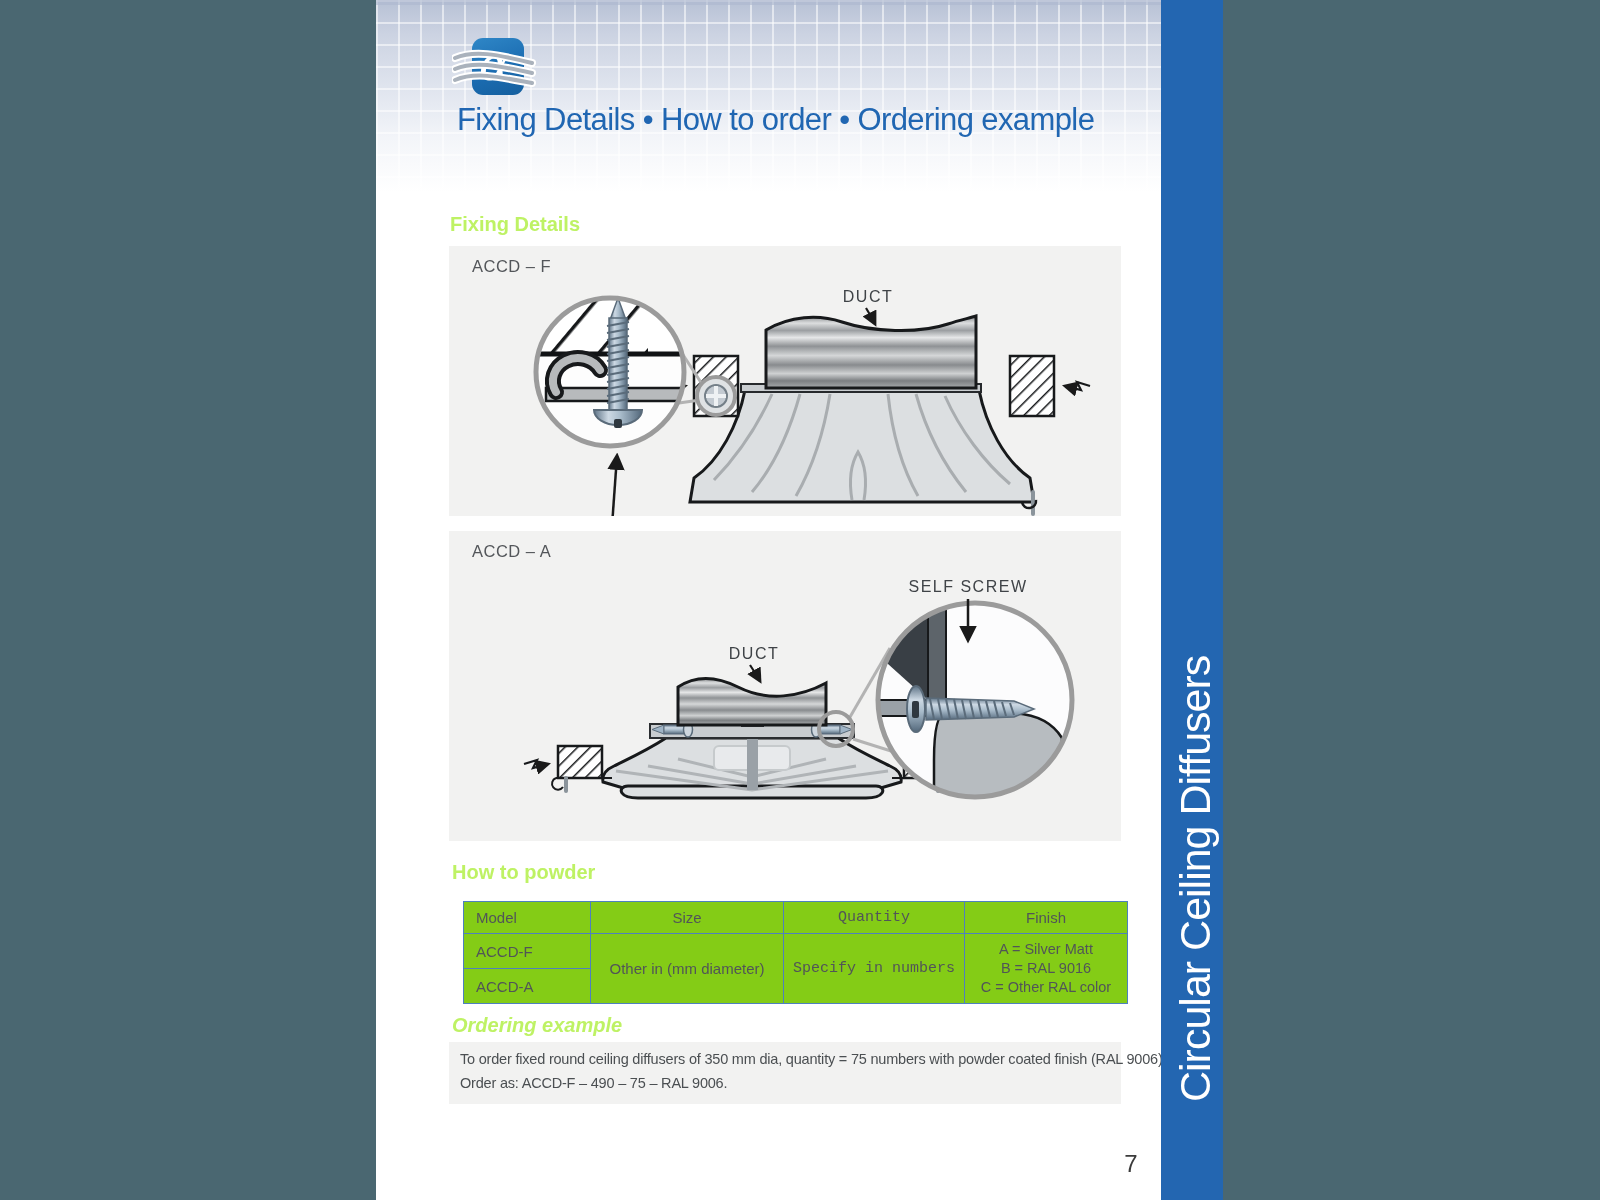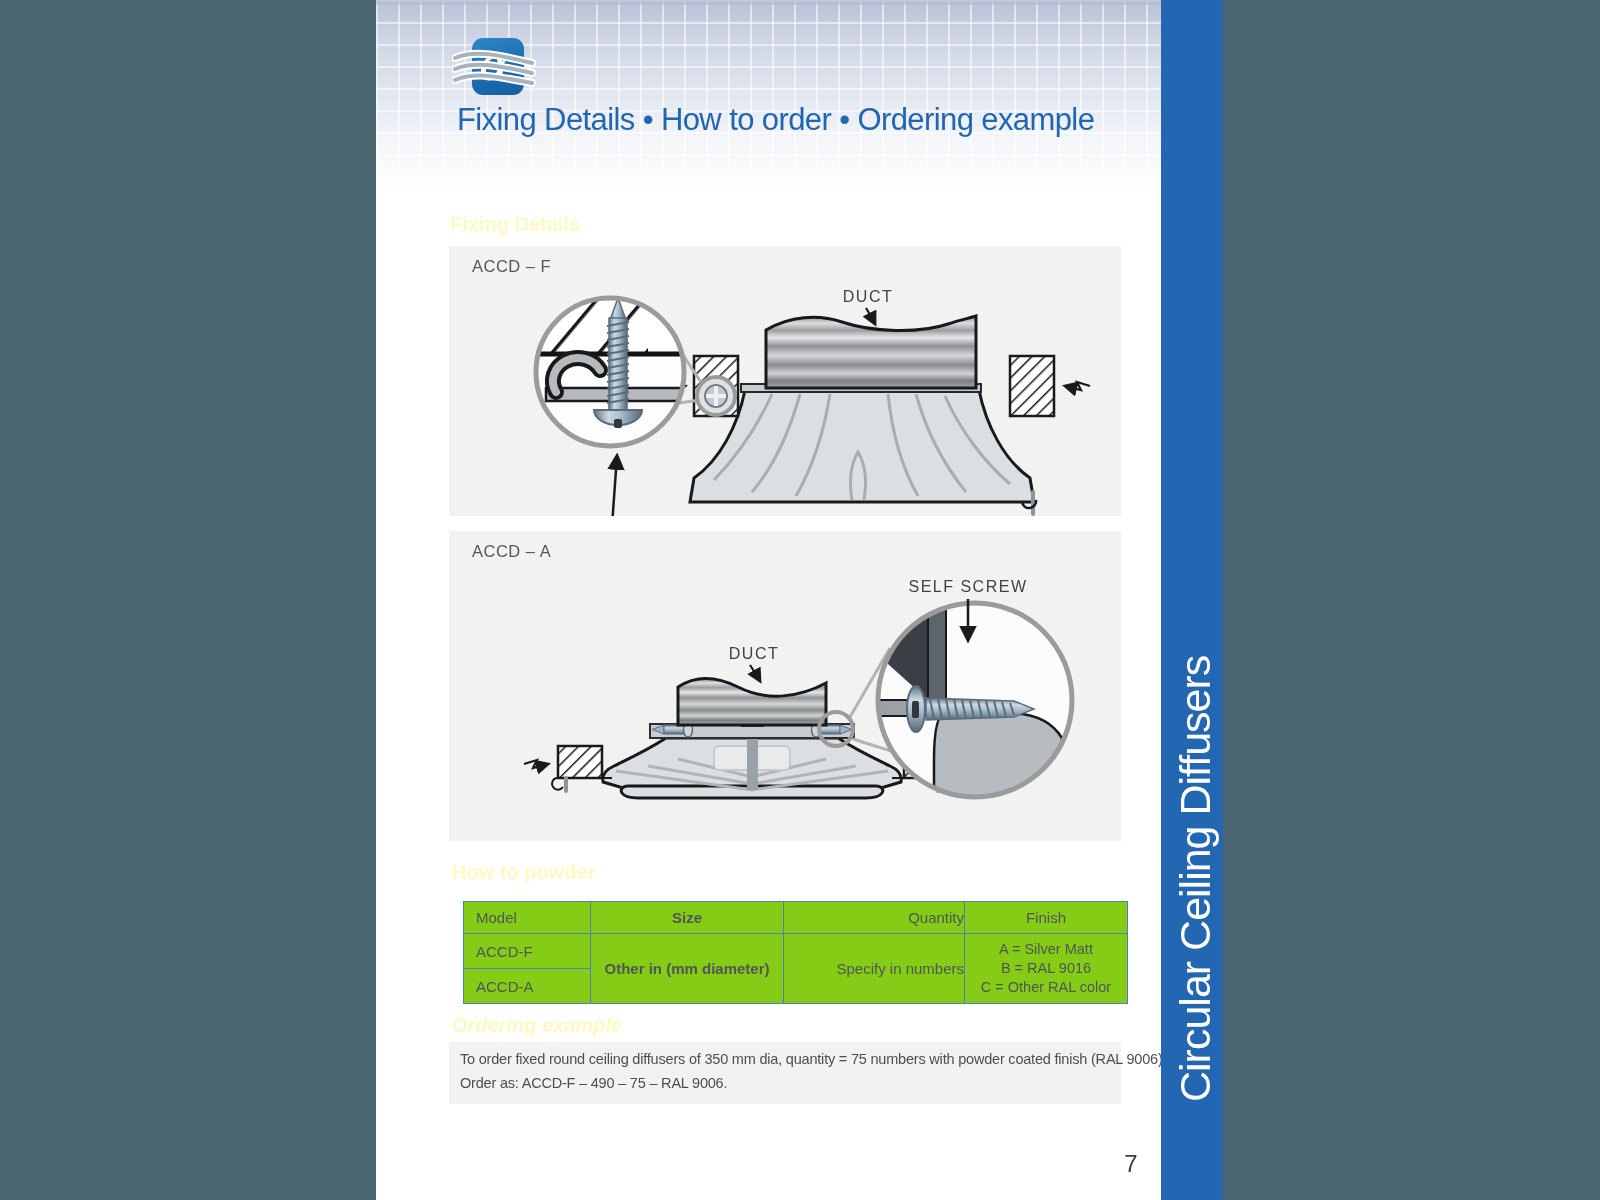--- a/index.html
+++ b/index.html
@@ -11,35 +11,35 @@
       repeating-linear-gradient(90deg, rgba(255,255,255,.55) 0 2px, rgba(255,255,255,0) 2px 22px),
       repeating-linear-gradient(180deg, rgba(255,255,255,.55) 0 2px, rgba(255,255,255,0) 2px 22px),
       linear-gradient(180deg,#b7c1d5 0%,#ccd3e2 18%,#dfe4ee 45%,#f3f5f9 72%,#ffffff 100%);}
   .banner::before{content:"";position:absolute;left:0;top:0;right:0;height:5px;background:#aeb9cf;opacity:.65;}
   .logo{position:absolute;left:472px;top:38px;width:52px;height:57px;border-radius:11px;
     background:linear-gradient(160deg,#2f87c7 0%,#1b6cb1 55%,#155f9e 100%);}
   .logo .alpha{position:absolute;left:7px;top:-4px;color:#fff;font-family:"DejaVu Serif",serif;
     font-style:italic;font-size:47px;line-height:60px;}
   .logo-waves{position:absolute;left:452px;top:48px;width:86px;height:42px;}
   .title{position:absolute;left:457px;top:102px;font-size:31px;letter-spacing:-0.6px;color:#2066b2;white-space:nowrap;}
-  .h2{position:absolute;font-size:20px;font-weight:bold;color:#fef9c3;white-space:nowrap;}
+  .h2{position:absolute;font-size:20px;font-weight:bold;color:#bef264;white-space:nowrap;}
   #h-fixing{left:450px;top:213px;}
   #h-order{left:452px;top:861px;}
   #h-example{left:452px;top:1014px;font-style:italic;}
   .diagram-svg{position:absolute;left:449px;background:#f2f2f1;}
   #svg-f{top:246px;width:672px;height:270px;}
   #svg-a{top:531px;width:672px;height:310px;}
   .dg-label{font-size:16.5px;fill:#53565a;letter-spacing:.5px;}
   .dg-callout{font-size:16px;fill:#3f4347;letter-spacing:1.5px;}
   #order-table{position:absolute;left:463px;top:901px;border-collapse:collapse;table-layout:fixed;}
   #order-table th,#order-table td{border:1px solid #4e80bf;background:#84cc16;color:#515558;
     font-size:15px;font-weight:normal;padding:0;}
   #order-table .c-model{width:114px;text-align:left;padding-left:12px;}
-  #order-table .c-size{width:192px;text-align:center;font-weight:bold;}
-  #order-table .c-qty{width:180px;text-align:right;}
+  #order-table .c-size{width:192px;text-align:center;}
+  #order-table .c-qty{width:180px;text-align:center;font-family:Liberation Mono, monospace;}
   #order-table .c-fin{width:162px;text-align:center;}
   #order-table .hrow{height:32px;}
   #order-table .brow{height:35px;}
   .finish-line{line-height:19px;font-size:14.5px;}
   #example-box{position:absolute;left:449px;top:1042px;width:672px;height:62px;background:#f2f2f1;}
   .example-line{position:absolute;left:11px;font-size:14.5px;letter-spacing:-0.2px;color:#4b4f52;white-space:nowrap;}
   #example-line1{top:9px;}
   #example-line2{top:33px;}
   .bluebar{position:absolute;left:1161px;top:0;width:62px;height:1200px;background:#2366b1;}
   .vtext{position:absolute;left:1171px;top:1102px;width:520px;height:52px;

